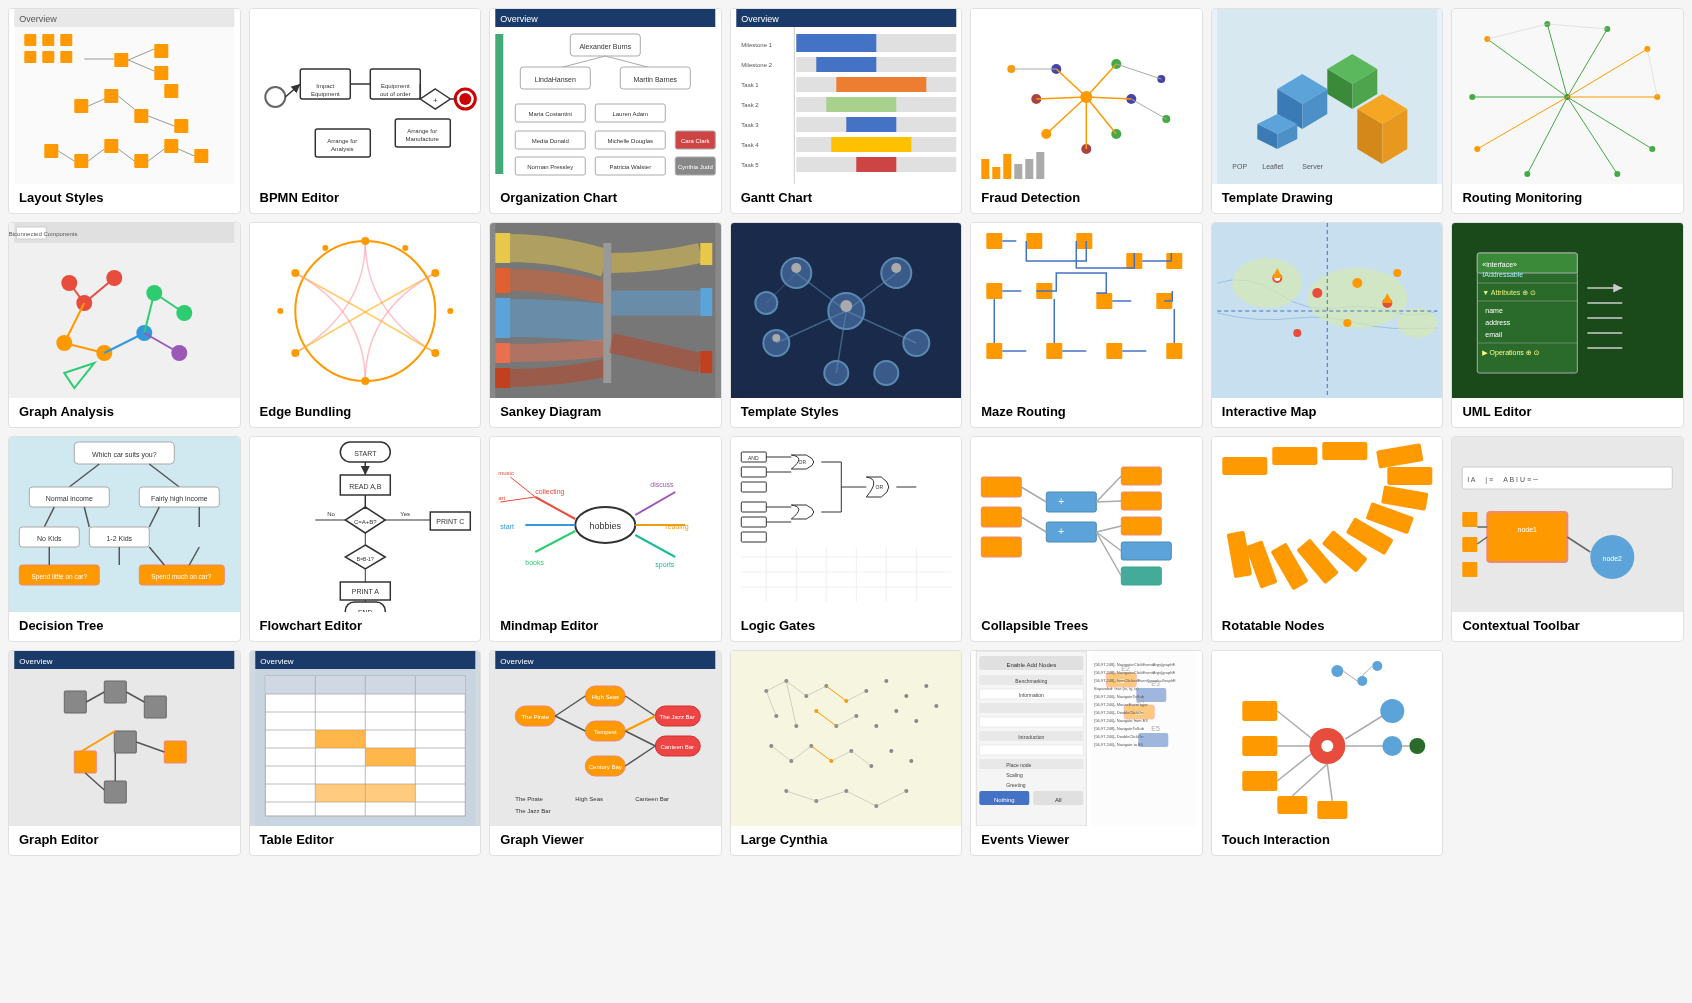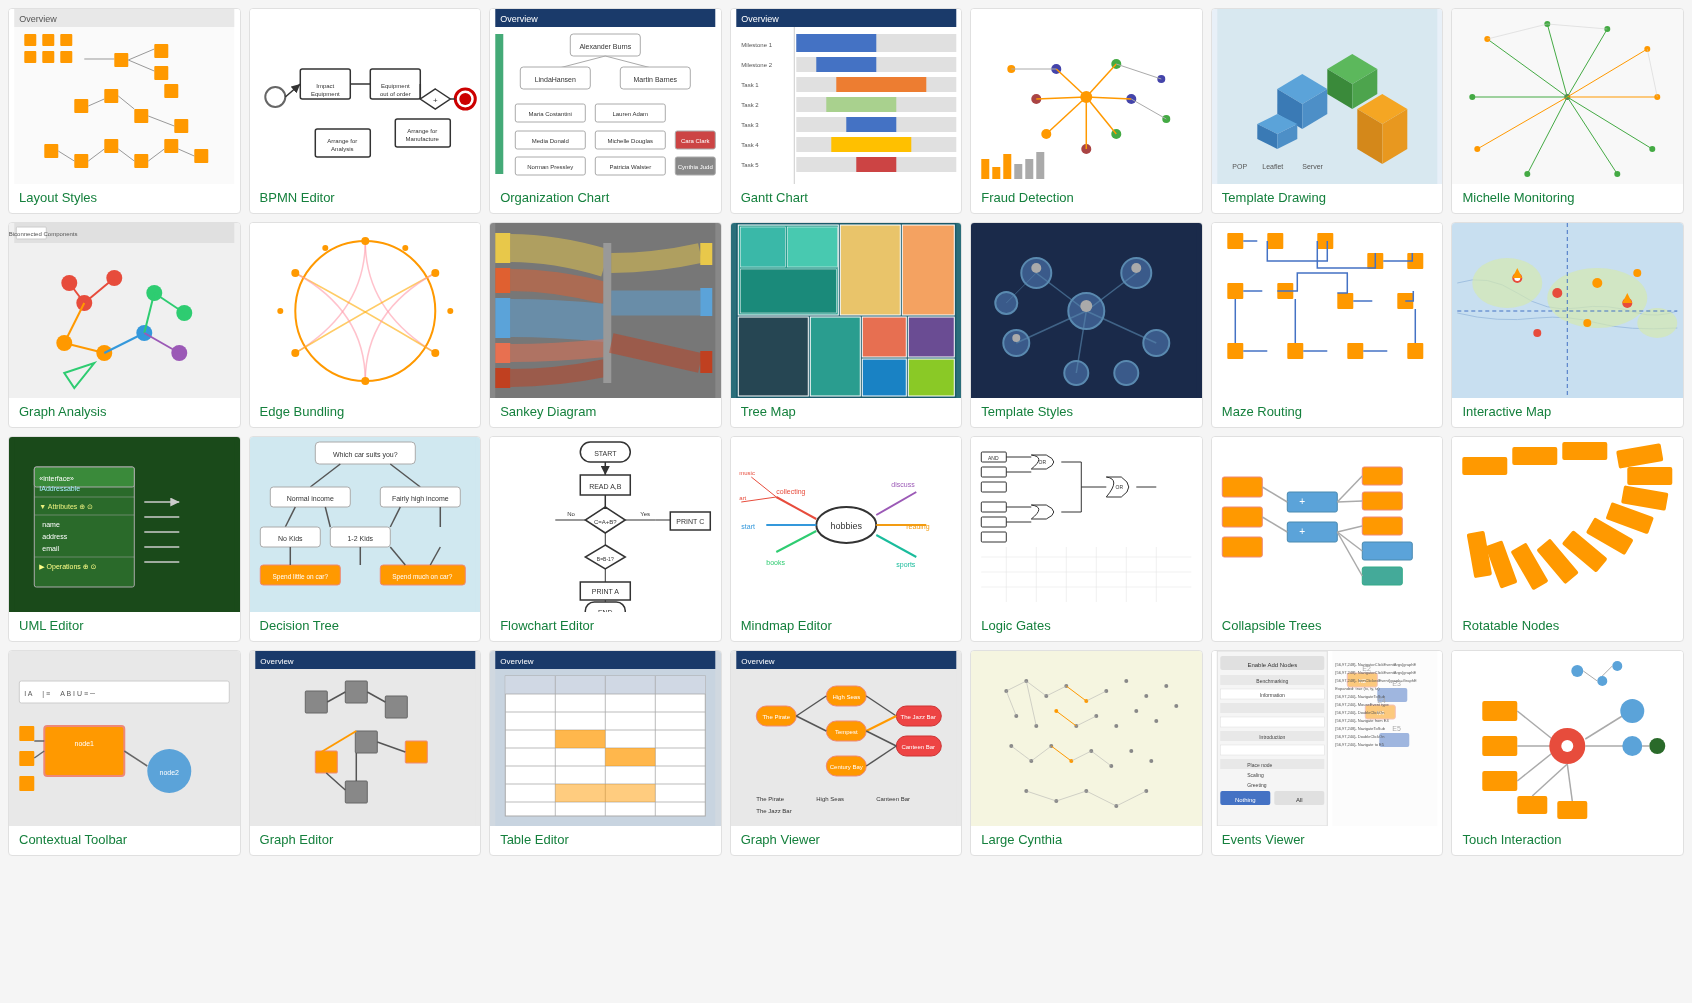--- a/index.html
+++ b/index.html
@@ -28,22 +28,22 @@
       position: relative;
       background: #fafafa;
     }
     .card-thumbnail svg {
       width: 100%;
       height: 100%;
     }
     .card-label {
       padding: 6px 10px 8px;
       font-size: 13px;
-      font-weight: normal;
-      color: #15803d;
+      font-weight: bold;
+      color: #000000;
       white-space: nowrap;
       overflow: hidden;
       text-overflow: ellipsis;
     }
 
     
     .thumb-layout { background: #fff; }
     .thumb-bpmn { background: #fff; }
     .thumb-org { background: #fff; }
     .thumb-gantt { background: #fff; }
@@ -332,21 +332,21 @@
         <circle cx="160" cy="165" r="3" fill="#4a4"></circle>
         <circle cx="70" cy="165" r="3" fill="#4a4"></circle>
         <circle cx="20" cy="140" r="3" fill="#f90"></circle>
         <circle cx="15" cy="88" r="3" fill="#4a4"></circle>
 
         <line x1="30" y1="30" x2="90" y2="15" stroke="#ccc" stroke-width="0.5"></line>
         <line x1="90" y1="15" x2="150" y2="20" stroke="#ccc" stroke-width="0.5"></line>
         <line x1="190" y1="40" x2="200" y2="88" stroke="#ccc" stroke-width="0.5"></line>
       </svg>
     </div>
-    <div class="card-label">Michelle Monitoring</div>
+    <div class="card-label">Routing Monitoring</div>
   </div>
 
   <div class="card">
     <div class="card-thumbnail thumb-graph-analysis">
       <svg viewBox="0 0 220 175">
         <rect x="0" y="0" width="220" height="175" fill="#f0f0f0"></rect>
 
         <rect x="0" y="0" width="220" height="20" fill="#e0e0e0"></rect>
         <rect x="2" y="4" width="30" height="12" fill="#fff" stroke="#ccc" stroke-width="1" rx="1"></rect>
         <text x="17" y="13" font-size="6" fill="#555" text-anchor="middle">Sample: Biconnected Components</text>
@@ -430,42 +430,20 @@
         <path d="M116,120 Q160,130 205,140" fill="none" stroke="#c04020" stroke-width="20" opacity="0.5"></path>
 
         <rect x="205" y="20" width="12" height="22" fill="#e8c84a"></rect>
         <rect x="205" y="65" width="12" height="28" fill="#5ba3d9"></rect>
         <rect x="205" y="128" width="12" height="22" fill="#c04020"></rect>
       </svg>
     </div>
     <div class="card-label">Sankey Diagram</div>
   </div>
 
-  <div class="card">
-    <div class="card-thumbnail thumb-treemap">
-      <svg viewBox="0 0 220 175">
-        <rect x="0" y="0" width="220" height="175" fill="#1a5a6a"></rect>
-
-        <rect x="2" y="2" width="100" height="90" fill="#2a9d8f" stroke="#fff" stroke-width="1"></rect>
-        <rect x="104" y="2" width="60" height="90" fill="#e9c46a" stroke="#fff" stroke-width="1"></rect>
-        <rect x="166" y="2" width="52" height="90" fill="#f4a261" stroke="#fff" stroke-width="1"></rect>
-        <rect x="2" y="94" width="70" height="79" fill="#264653" stroke="#fff" stroke-width="1"></rect>
-        <rect x="74" y="94" width="50" height="79" fill="#2a9d8f" stroke="#fff" stroke-width="1"></rect>
-        <rect x="126" y="94" width="44" height="40" fill="#e76f51" stroke="#fff" stroke-width="1"></rect>
-        <rect x="172" y="94" width="46" height="40" fill="#6a4c93" stroke="#fff" stroke-width="1"></rect>
-        <rect x="126" y="136" width="44" height="37" fill="#1982c4" stroke="#fff" stroke-width="1"></rect>
-        <rect x="172" y="136" width="46" height="37" fill="#8ac926" stroke="#fff" stroke-width="1"></rect>
-
-        <rect x="4" y="4" width="45" height="40" fill="#3ab8a8" stroke="#fff" stroke-width="0.5"></rect>
-        <rect x="51" y="4" width="50" height="40" fill="#48c9b0" stroke="#fff" stroke-width="0.5"></rect>
-        <rect x="4" y="46" width="96" height="44" fill="#1a8a7a" stroke="#fff" stroke-width="0.5"></rect>
-      </svg>
-    </div>
-    <div class="card-label">Tree Map</div>
-  </div>
 
   <div class="card">
     <div class="card-thumbnail thumb-template">
       <svg viewBox="0 0 220 175">
         <rect x="0" y="0" width="220" height="175" fill="#1a2a4a"></rect>
 
         <circle cx="110" cy="88" r="18" fill="#3a5a8a" stroke="#5a8ab0" stroke-width="2"></circle>
         <circle cx="60" cy="50" r="15" fill="#3a5a8a" stroke="#5a8ab0" stroke-width="2"></circle>
         <circle cx="160" cy="50" r="15" fill="#3a5a8a" stroke="#5a8ab0" stroke-width="2"></circle>
         <circle cx="40" cy="120" r="13" fill="#3a5a8a" stroke="#5a8ab0" stroke-width="2"></circle>

